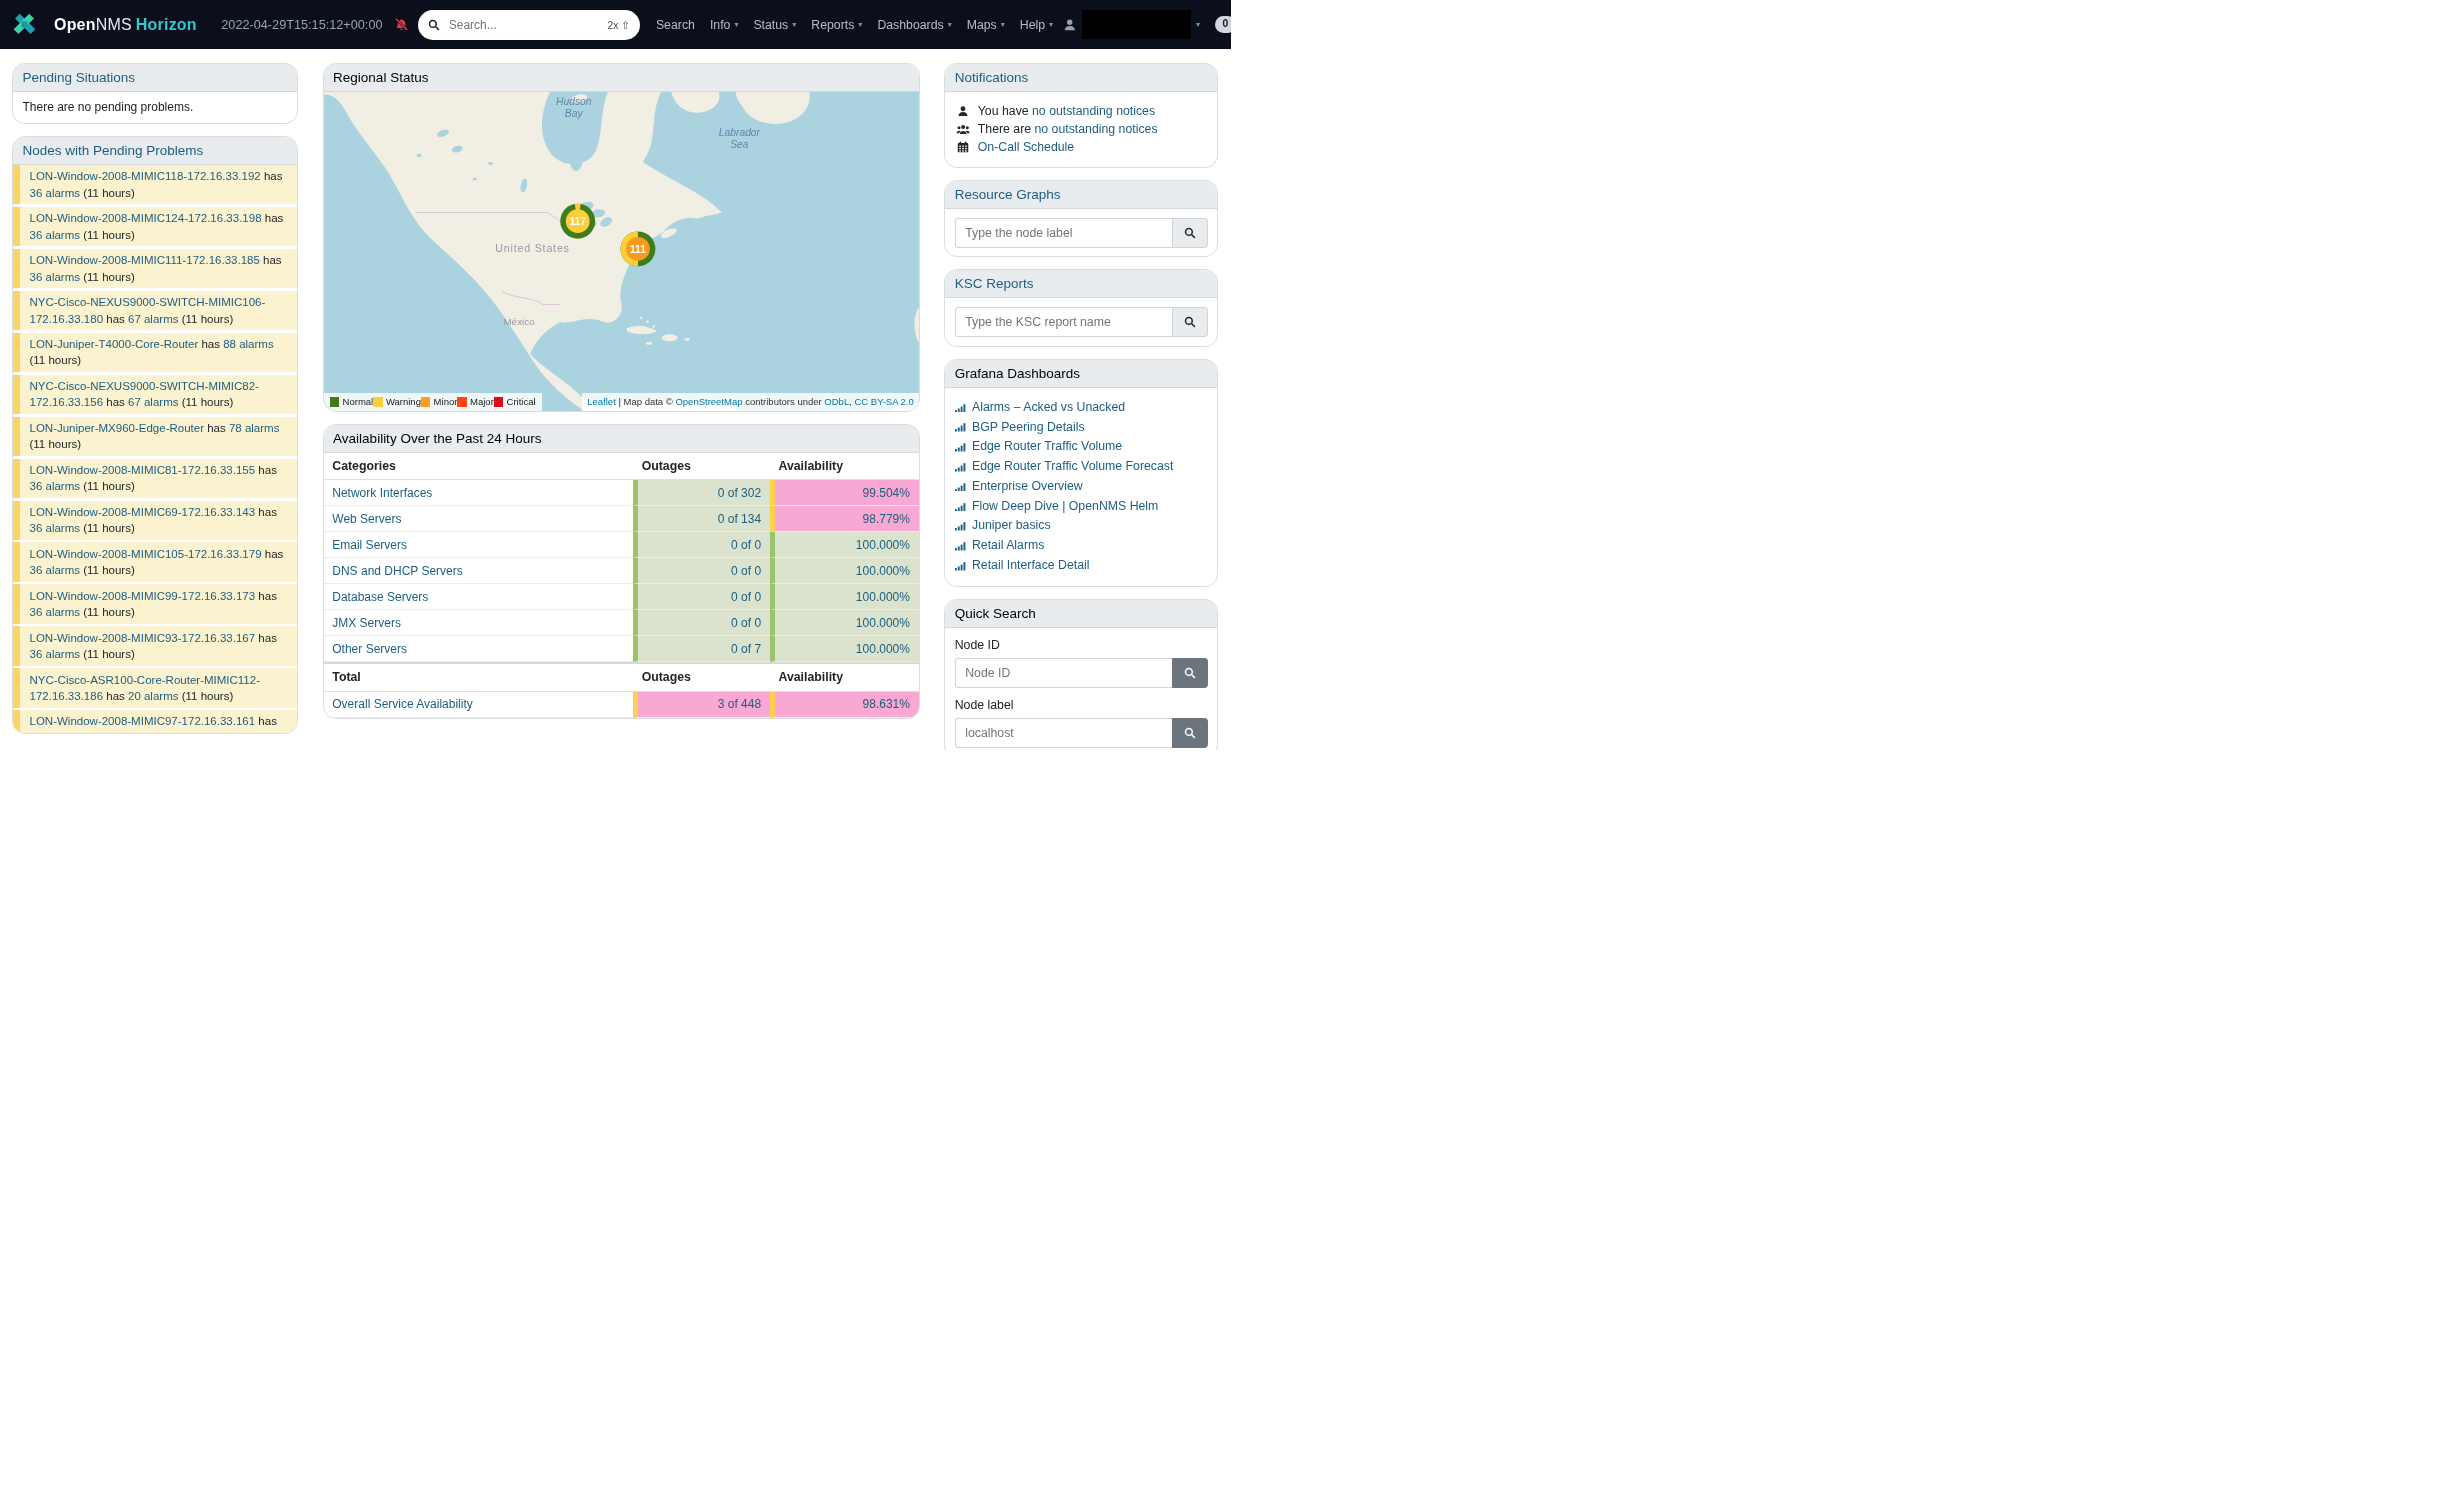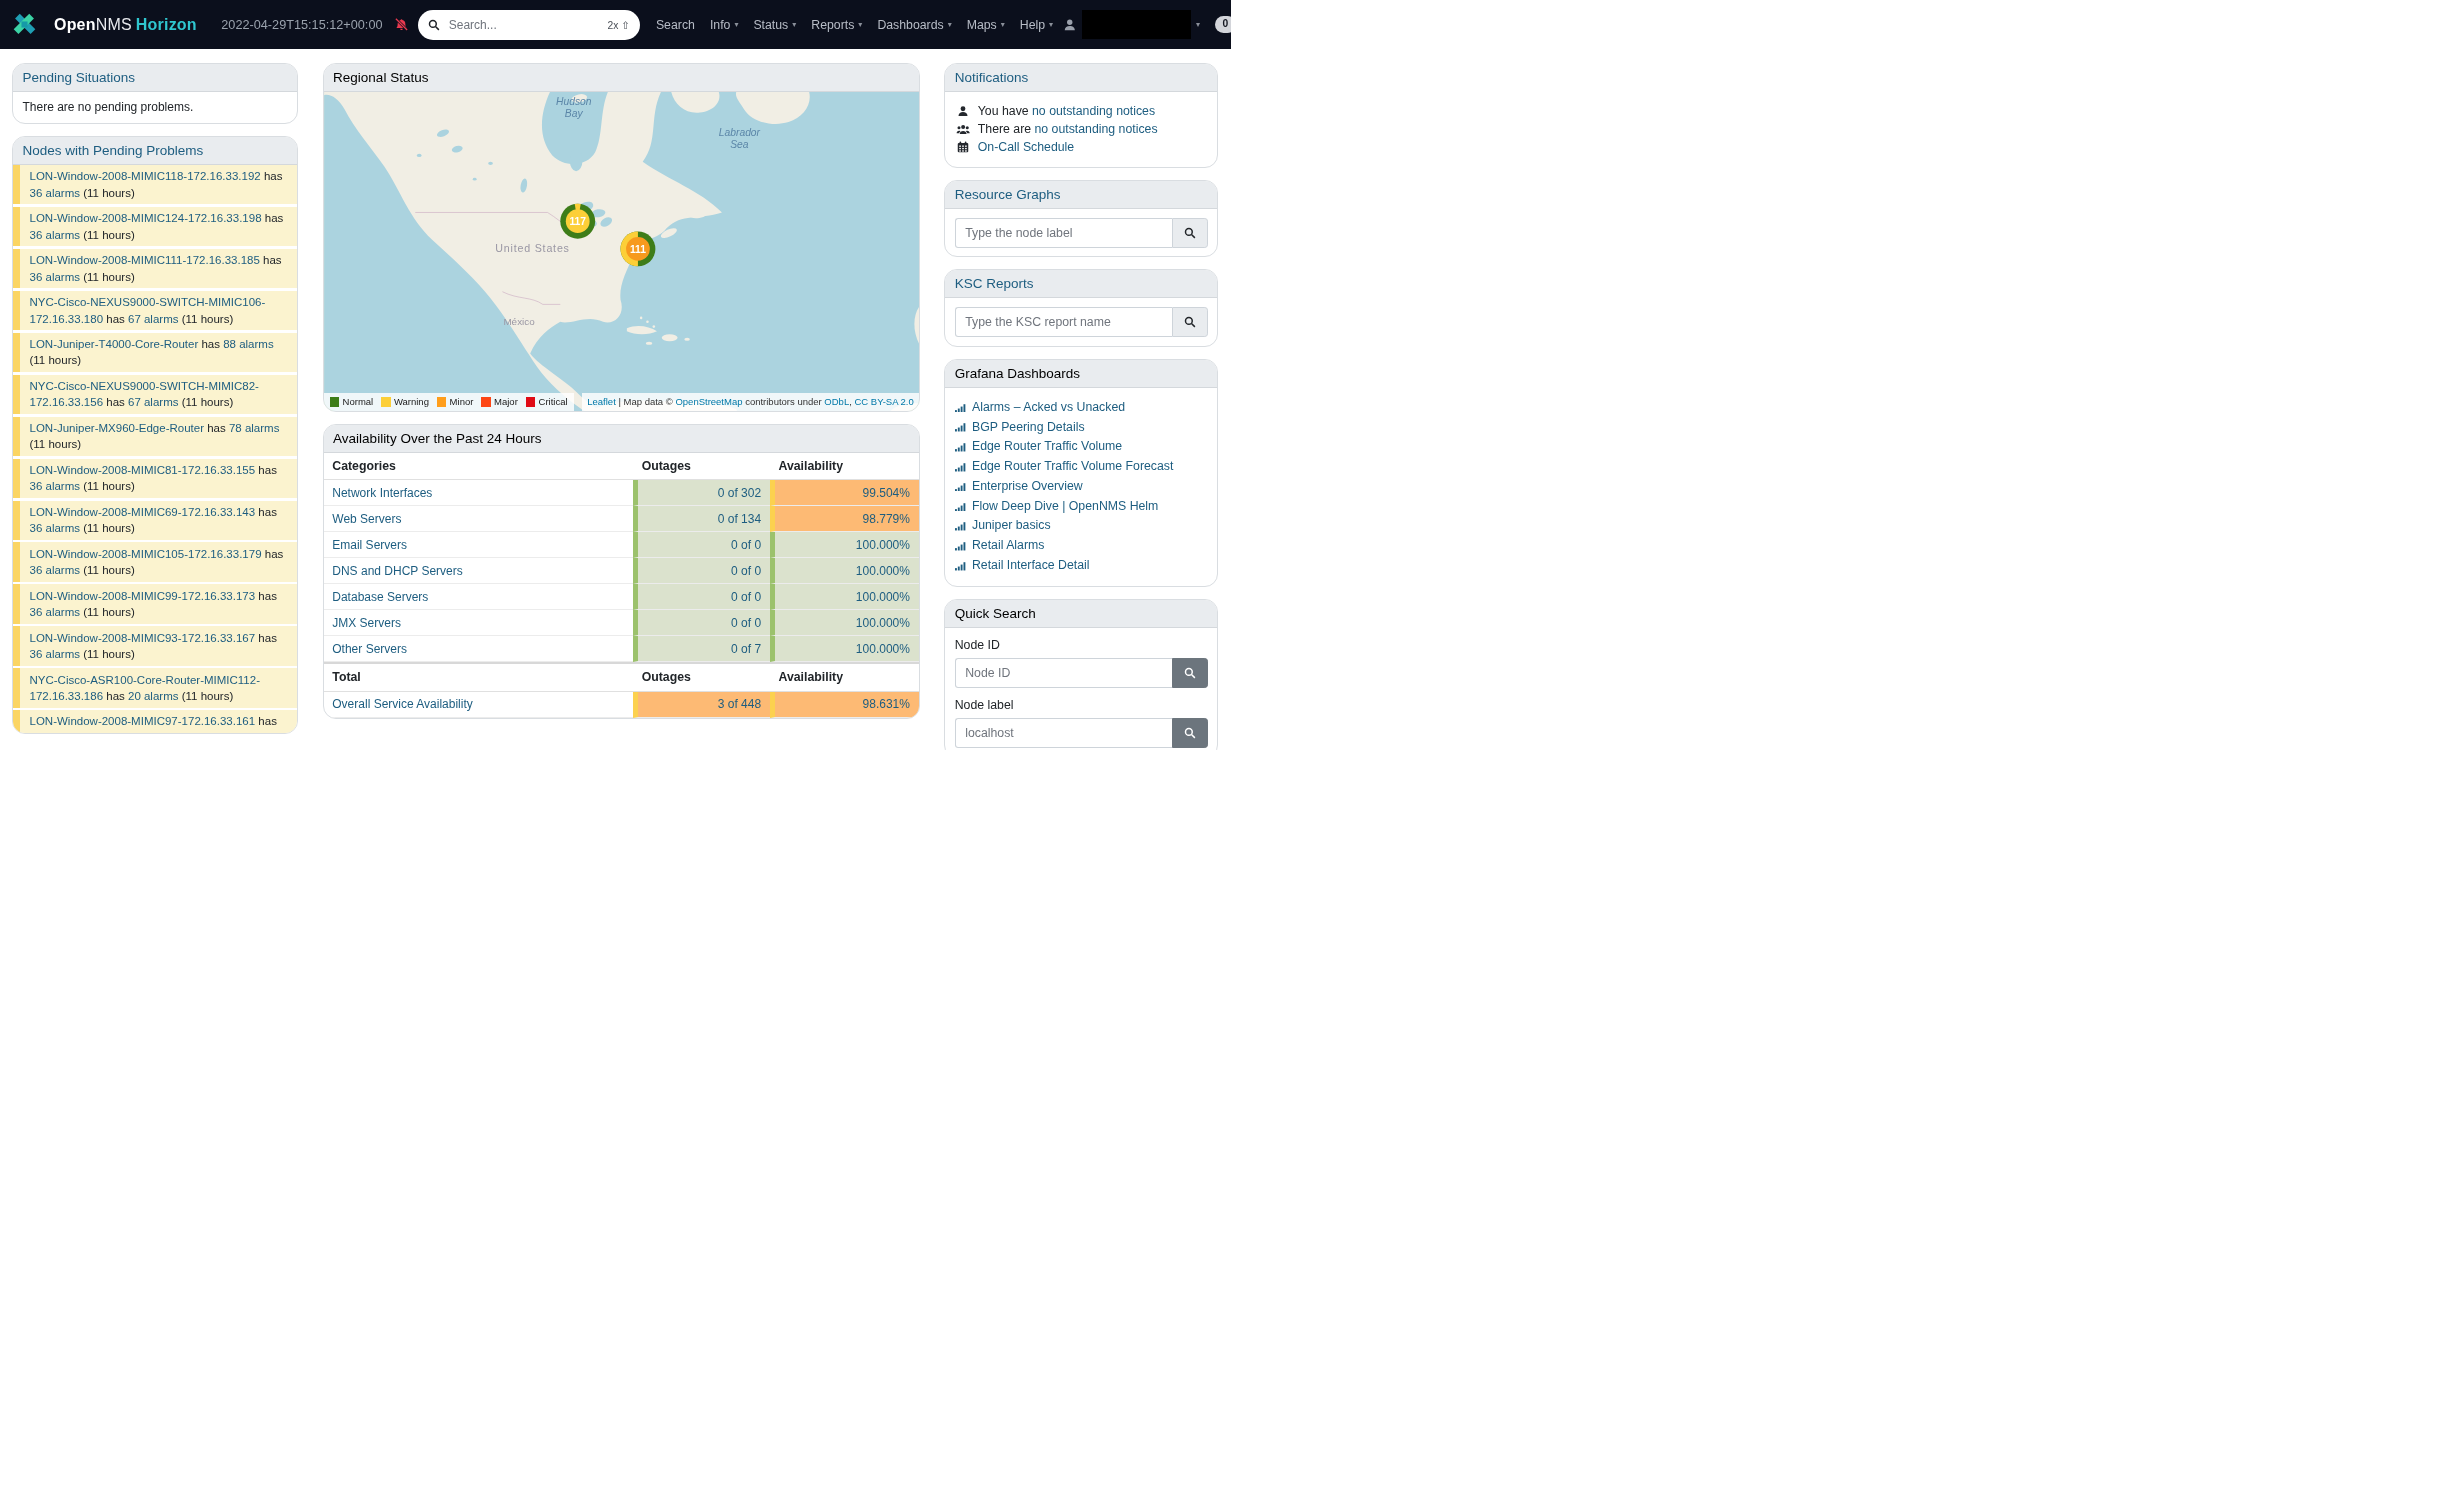--- a/index.html
+++ b/index.html
@@ -49,35 +49,35 @@
   .panel-body { padding:8.7px 9.5px; font-size:12px; }
 
   
   .node-list { list-style:none; margin:0; padding:0; }
   .node-item { background:#fbf3cf; border-left:7.1px solid #fbd564; padding:3.2px 8px 3.2px 9.5px; font-size:11.5px; line-height:16.6px; color:#212529; margin-top:2.4px; }
   .node-item:first-child { margin-top:0; }
 
   
   .map-wrap { position:relative; height:319px; background:#fef9c3; overflow:hidden; cursor:grab;text-decoration:underline; }
   .map-wrap svg.basemap { position:absolute; left:0; top:0; }
-  .map-legend { position:absolute; left:0; bottom:0; background:rgba(255,255,255,.82); padding:3.2px 6.3px; display:flex; gap:8px; align-items:center; font-size:9.5px; color:#1a1a1a; z-index:5; }
+  .map-legend { position:absolute; left:0; bottom:0; background:rgba(255,255,255,.82); padding:3.2px 6.3px; display:flex; align-items:center; font-size:9.5px; color:#1a1a1a; z-index:5; }
   .legend-item { display:flex; align-items:center; }
   .legend-key { width:9.5px; height:9.5px; display:inline-block; margin-right:3.2px; }
   .map-attr { position:absolute; right:0; bottom:0; background:rgba(255,255,255,.82); padding:3.2px 4.8px; font-size:9.5px; color:#333; z-index:5; white-space:nowrap; }
   .attr-link { color:#0078a8; }
 
   
   .avail-table { width:100%; border-collapse:separate; border-spacing:0; font-size:12px; }
   .avail-table th { text-align:left; font-weight:bold; color:#212529; padding:6.3px 8.7px; font-size:12.3px; border-bottom:1.6px solid #e0e0e0; background:#fff; }
   .avail-table thead.total-head th { border-top:2.4px solid #d8d8d8; }
   .avail-table td { border-bottom:1.6px solid #ececec; }
   td.cat { padding:5.5px 8.7px; }
   td.val { text-align:right; padding:5.5px 8.7px; color:#1d5d80; border-left:5.5px solid; }
   td.lvl-normal  { background:#dbe2cd; border-left-color:#9cc26c; }
-  td.lvl-warning { background:#fdba74; border-left-color:#fcd14f; }
+  td.lvl-warning { background:#f9a8d4; border-left-color:#fcd14f; }
 
   
   .notif-row { display:flex; align-items:center; gap:7.1px; margin:4px 0; font-size:12.3px; }
   .nicon { color:#24282e; width:16px; display:flex; justify-content:center; flex:none; }
   .input-group { display:flex; }
   .input-group input { flex:1; min-width:0; height:30px; border:0.8px solid #ced4da; border-right:none; border-radius:3.2px 0 0 3.2px; padding:0 9.5px; font-size:12.3px; font-family:inherit; color:#212529; outline:none; }
   .input-group input::placeholder { color:#70757d; }
   .ig-btn { width:36px; height:30px; border:0.8px solid #ced4da; border-radius:0 3.2px 3.2px 0; background:#e9ecef; color:#212529; display:flex; align-items:center; justify-content:center; cursor:pointer; flex:none; }
   .ig-btn.dark-btn { background:#6c757d; border-color:#6c757d; color:#fff; }
   .grafana-list { list-style:none; margin:0; padding:0; }

